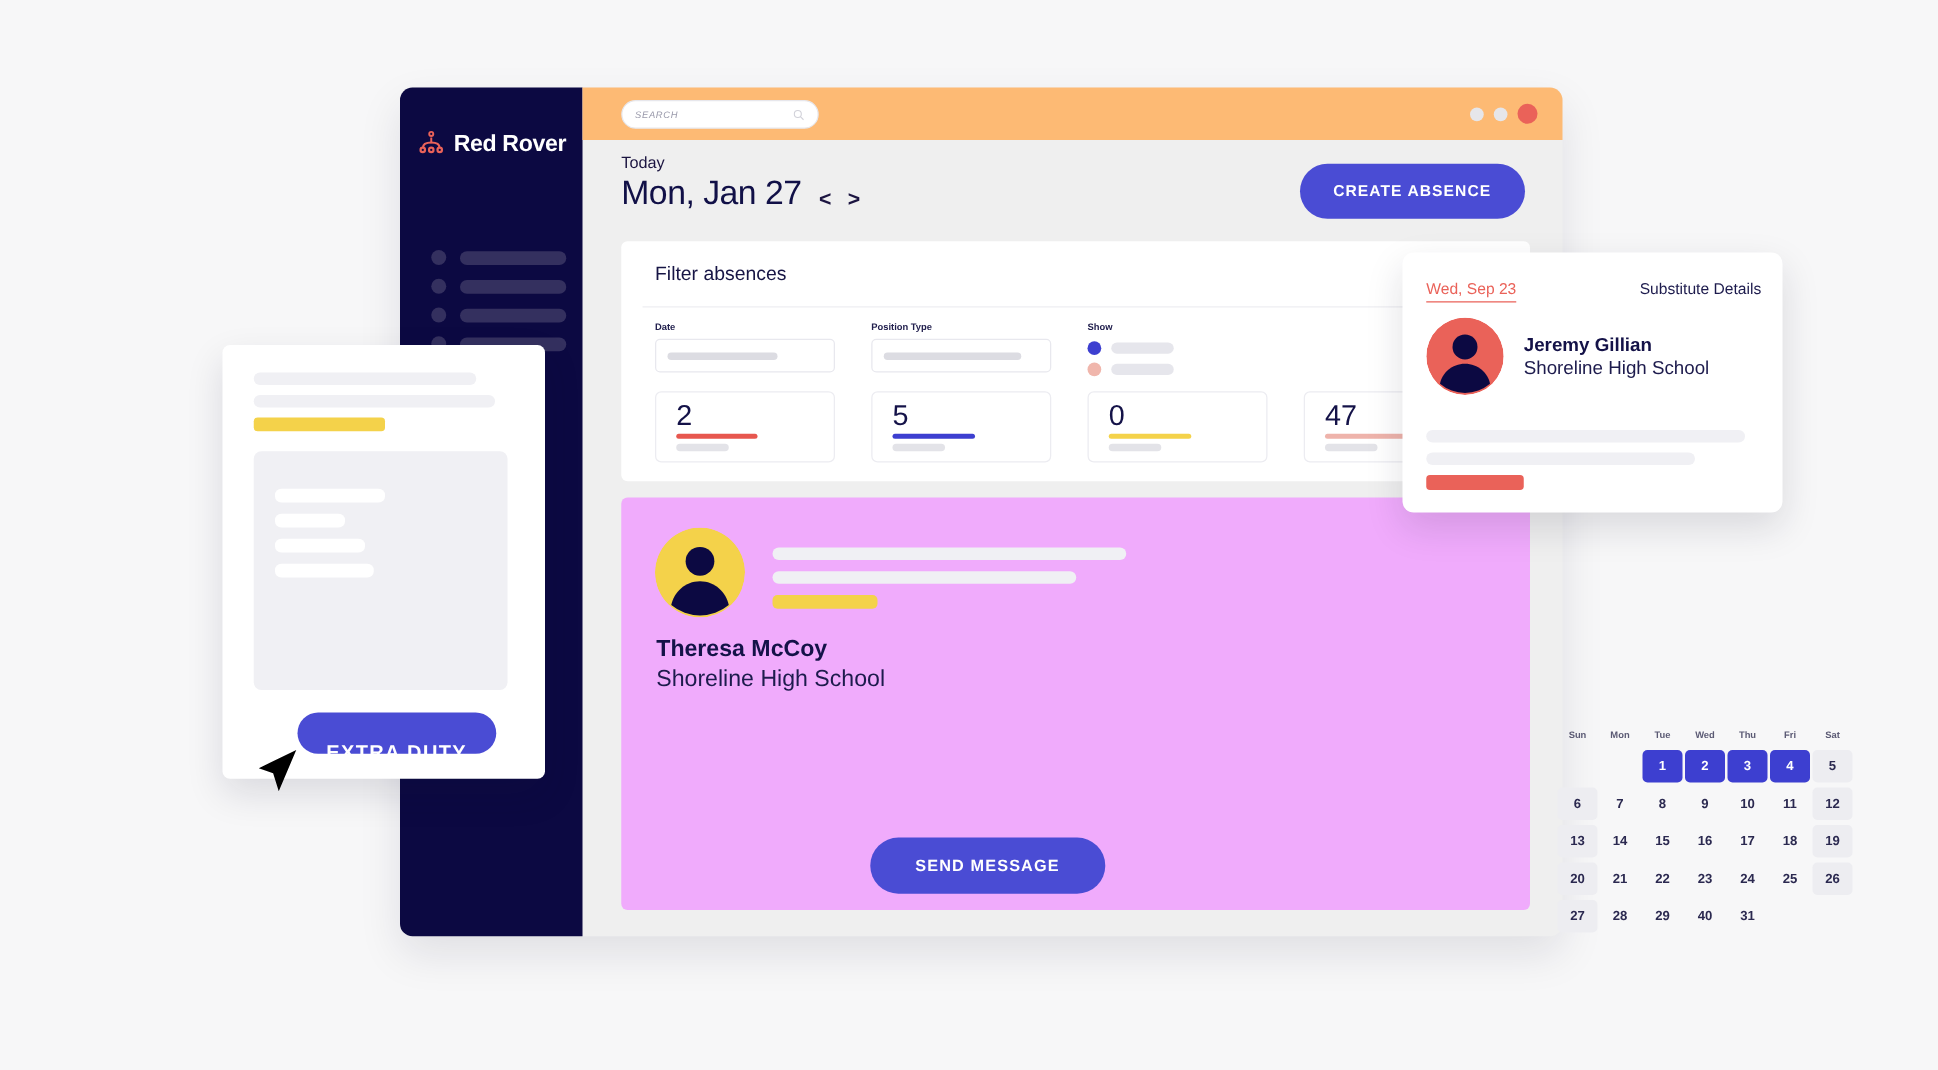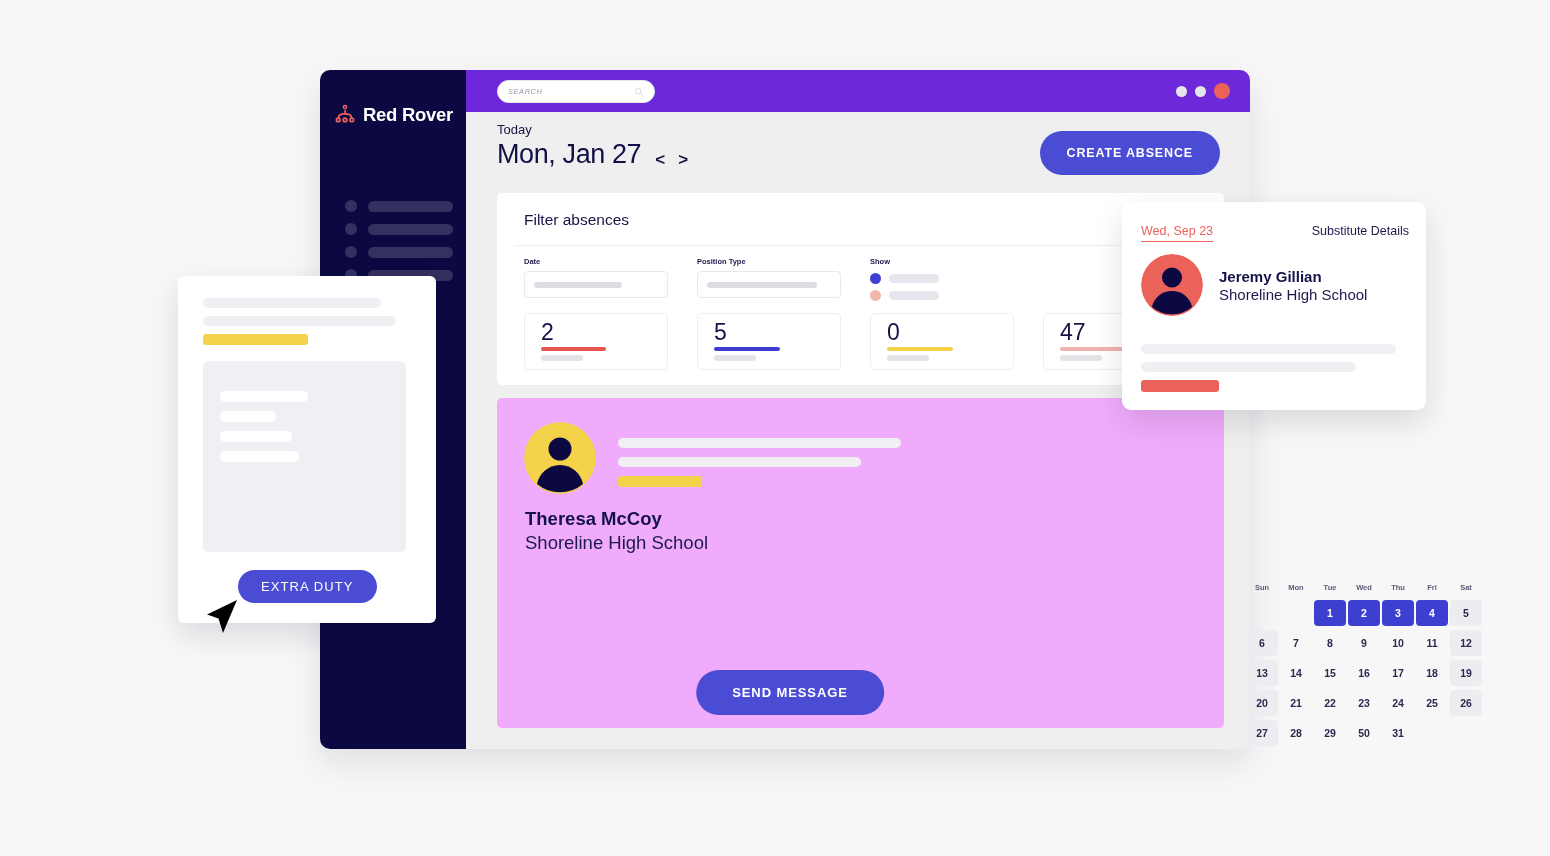--- a/index.html
+++ b/index.html
@@ -35,21 +35,21 @@
     letter-spacing: -0.3px;
   }
   .nav-list { position: absolute; left: 25px; top: 130px; }
   .nav-item { display: flex; align-items: center; gap: 11px; margin-bottom: 11px; }
   .nav-dot { width: 12px; height: 12px; border-radius: 50%; background: #34305f; }
   .nav-bar { width: 85px; height: 11px; border-radius: 6px; background: #34305f; }
 
   .content { position: absolute; left: 146px; top: 0; width: 784px; height: 679px; }
   .topbar {
     position: absolute; left: 0; top: 0; width: 784px; height: 42px;
-    background: #6d28d9; border-radius: 0 10px 0 0; font-style: italic;
+    background: #fdba74; border-radius: 0 10px 0 0; font-style: italic;
   }
   .search-box {
     position: absolute; left: 31px; top: 10px;
     width: 158px; height: 23px; border-radius: 12px;
     border: 1px solid #e7e7ec; background: #fff;
     display: flex; align-items: center; padding: 0 10px;
   }
   .search-ph {
     font-size: 7.5px; letter-spacing: .55px; color: #9a9aab; flex: 1;
   }
@@ -170,22 +170,22 @@
   .duty-lines .ph-line.d2 { width: 193px; }
   .duty-lines .ph-line.dy { width: 105px; height: 11px; background: #f4d24a; border-radius: 3px; }
   .duty-panel {
     position: absolute; left: 25px; top: 85px; width: 203px; height: 191px;
     background: #f0f0f4; border-radius: 6px;
   }
   .duty-panel-lines { position: absolute; left: 17px; top: 30px; display: flex; flex-direction: column; gap: 9px; }
   .duty-panel-lines .wline { height: 11px; background: #fff; }
   .duty-btn {
     position: absolute; left: 60px; top: 294px;
-    padding: 0 23px; height: 33px; line-height: 33px; border-radius: 17px;
-    background: #4a4cd4; color: #fff; font-size: 13px; font-weight: normal;
+    padding: 16px 23px; height: 33px; line-height: 33px; border-radius: 17px;
+    background: #4a4cd4; color: #fff; font-size: 16px; font-weight: bold;
     letter-spacing: 1.1px; border: none; cursor: pointer;
   }
   .cursor { position: absolute; left: 203px; top: 596px; width: 40px; height: 40px; }
 </style>
 </head>
 <body>
 
 <div class="stage">
 
   <div class="app-window">
@@ -367,21 +367,21 @@
               <div class="cal-cell weekend">20</div>
               <div class="cal-cell">21</div>
               <div class="cal-cell">22</div>
               <div class="cal-cell">23</div>
               <div class="cal-cell">24</div>
               <div class="cal-cell">25</div>
               <div class="cal-cell weekend">26</div>
               <div class="cal-cell weekend">27</div>
               <div class="cal-cell">28</div>
               <div class="cal-cell">29</div>
-              <div class="cal-cell">50</div>
+              <div class="cal-cell">40</div>
               <div class="cal-cell">31</div>
             </div>
         </div>
       </div>
 
     </div>
   </div>
 
   <div class="sub-card">
     <div class="sub-head">

